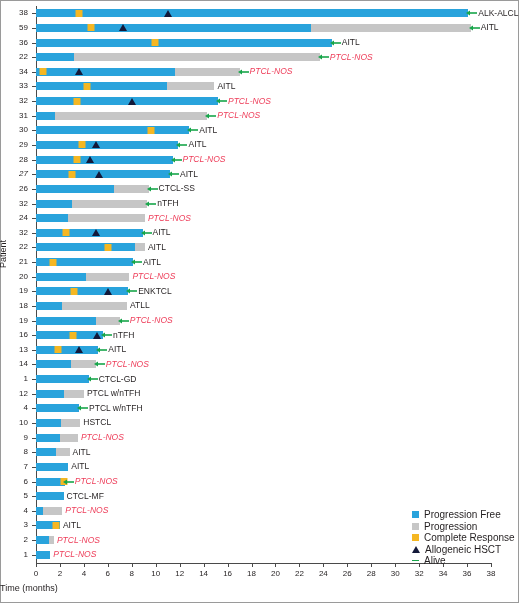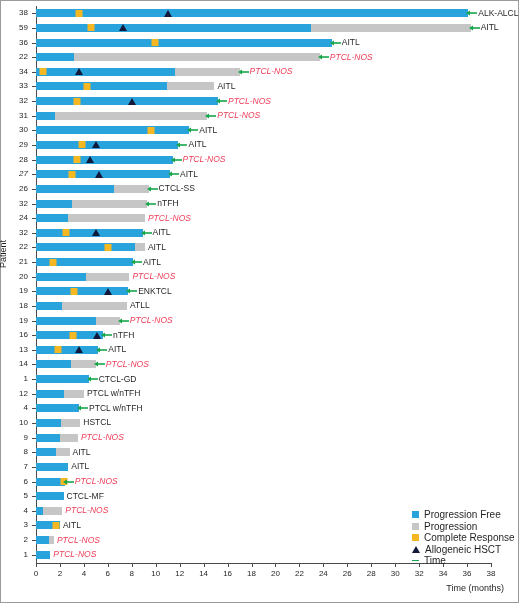--- a/index.html
+++ b/index.html
@@ -47,21 +47,21 @@
     top:569px;
     font-size:8px;
     color:#231f20;
     transform:translateX(-50%);
     white-space:nowrap;
   }
   #x-axis-title{
     position:absolute;
     left:0; right:16px;
     top:583px;
-    text-align:right;
+    text-align:left;
     font-size:9px;
     color:#231f20;
   }
   #y-axis-title{
     position:absolute;
     left:-2px;
     top:268px;
     font-size:9px;
     color:#231f20;
     transform:rotate(-90deg);
@@ -646,17 +646,17 @@
       <div class="legend-row">
         <div class="legend-swatch" style="background: rgb(245, 183, 34);"></div>
         <span class="legend-text">Complete Response</span>
       </div>
       <div class="legend-row">
         <div class="legend-tri" style="border-bottom-color: rgb(19, 25, 58);"></div>
         <span class="legend-text">Allogeneic HSCT</span>
       </div>
       <div class="legend-row">
         <div class="legend-dash" style="border-top-color: rgb(23, 165, 74);"></div>
-        <span class="legend-text">Time</span>
+        <span class="legend-text">Alive</span>
       </div>
     </div>
 
 </div>
 
 </body></html>

